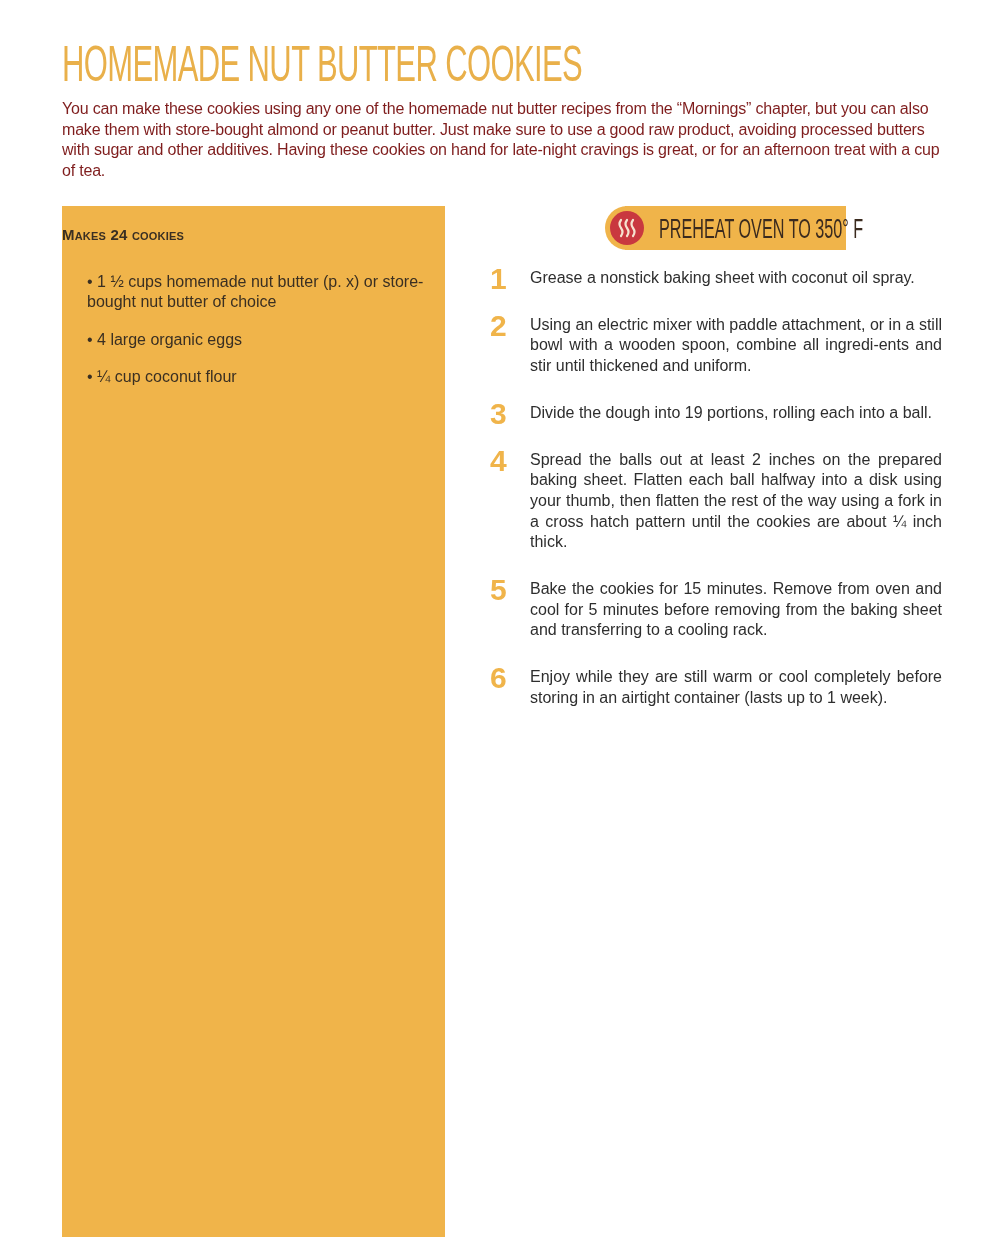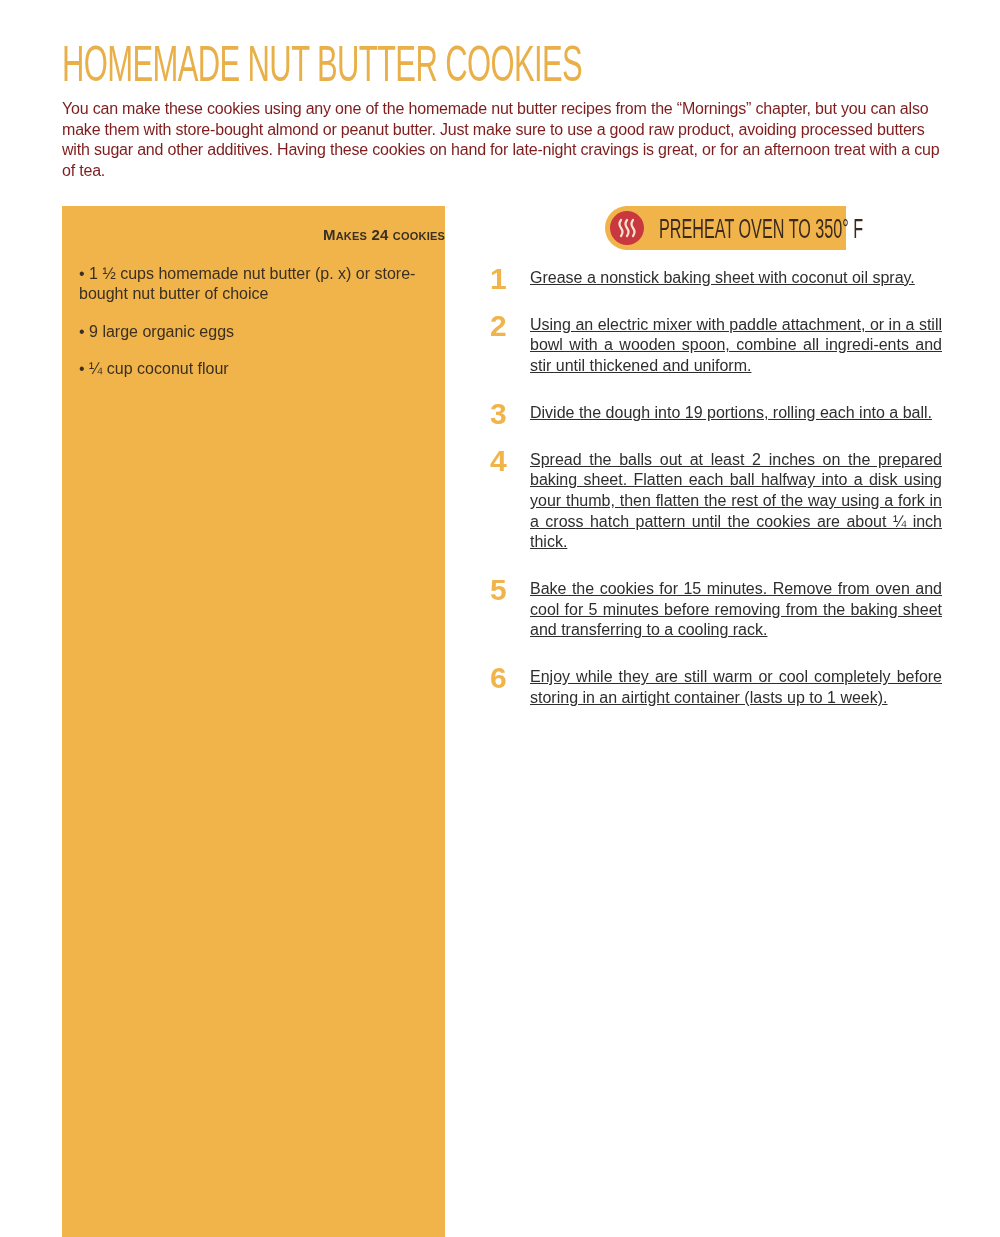--- a/index.html
+++ b/index.html
@@ -5,46 +5,46 @@
   html, body { margin:0; padding:0; background:#ffffff; }
   body { width:1000px; height:1237px; position:relative; overflow:hidden;
          font-family:"Liberation Sans", sans-serif; color:#333333; }
   .title { position:absolute; left:62px; top:36px; margin:0;
            font-family:"Liberation Sans Narrow","Liberation Sans", sans-serif;
            font-weight:normal; font-size:50px; line-height:56px; color:#e9b04a;
            letter-spacing:-1px; transform:scaleX(0.62); transform-origin:left top; white-space:nowrap; }
   .intro { position:absolute; left:62px; top:99px; width:880px; margin:0;
            font-size:16px; line-height:20.7px; color:#7f1d1d; letter-spacing:-0.2px; }
   .sidebar { position:absolute; left:62px; top:206px; width:383px; height:1031px; background:#f0b44a; }
-  .makes { position:absolute; left:0; top:20px; width:383px; text-align:right;
+  .makes { position:absolute; left:0; top:20px; width:383px; text-align:left;
            font-size:15px; font-weight:bold; color:#3a2f22; font-variant:small-caps; letter-spacing:0.2px; }
-  .ingredients { position:absolute; left:17px; top:58px; width:350px; margin:0; padding:0; list-style:none; }
+  .ingredients { position:absolute; left:17px; top:58px; width:350px; margin:8px; padding:0; list-style:none; }
   .ingredients li { font-size:16px; line-height:20px; color:#3a2f22; margin-bottom:17.5px; }
   .preheat { position:absolute; left:605px; top:206px; width:241px; height:28px; }
   .preheat-bar { position:absolute; left:20px; top:0; width:221px; height:44px; background:#f0b44a; }
   .preheat-cap { position:absolute; left:0; top:0; width:44px; height:44px; border-radius:22px; background:#f0b44a; }
   .preheat-icon { position:absolute; left:5px; top:5px; width:34px; height:34px; border-radius:17px; background:#c9383f; }
   .preheat-text { position:absolute; left:54px; top:8px; font-family:"Liberation Sans Narrow","Liberation Sans", sans-serif;
                   font-size:27px; line-height:30px; color:#3a2a1e; transform:scaleX(0.6); transform-origin:left top; white-space:nowrap; }
   .steps { position:absolute; left:490px; top:262px; width:452px; margin:0; padding:0; list-style:none; }
   .step { position:relative; padding-left:40px; margin-bottom:20px; }
   .step-num { position:absolute; left:0; top:0; font-size:30px; font-weight:bold; color:#f0b44a; line-height:34px; }
-  .step-text { font-size:16px; line-height:20.7px; color:#2e2e2e; text-align:justify; padding-top:6px;text-decoration:underline; }
+  .step-text { font-size:16px; line-height:20.7px; color:#2e2e2e; text-align:justify; padding-top:6px; }
 </style>
 </head>
 <body>
 
 <h1 class="title">HOMEMADE NUT BUTTER COOKIES</h1>
 <p class="intro">You can make these cookies using any one of the homemade nut butter recipes from the “Mornings” chapter, but you can also make them with store-bought almond or peanut butter. Just make sure to use a good raw product, avoiding processed butters with sugar and other additives. Having these cookies on hand for late-night cravings is great, or for an afternoon treat with a cup of tea.</p>
 
 <div class="sidebar">
   <div class="makes">Makes 24 cookies</div>
   <ul class="ingredients">
     <li>• 1 ½ cups homemade nut butter (p. x) or store-bought nut butter of choice</li>
-    <li>• 9 large organic eggs</li>
+    <li>• 4 large organic eggs</li>
     <li>• ¼ cup coconut flour</li>
   </ul>
 </div>
 
 <div class="preheat">
   <div class="preheat-bar"></div>
   <div class="preheat-cap"></div>
   <div class="preheat-icon">
     <svg width="34" height="34" viewBox="0 0 34 34">
       <g fill="none" stroke="#f6e3d0" stroke-width="2.2" stroke-linecap="round">

